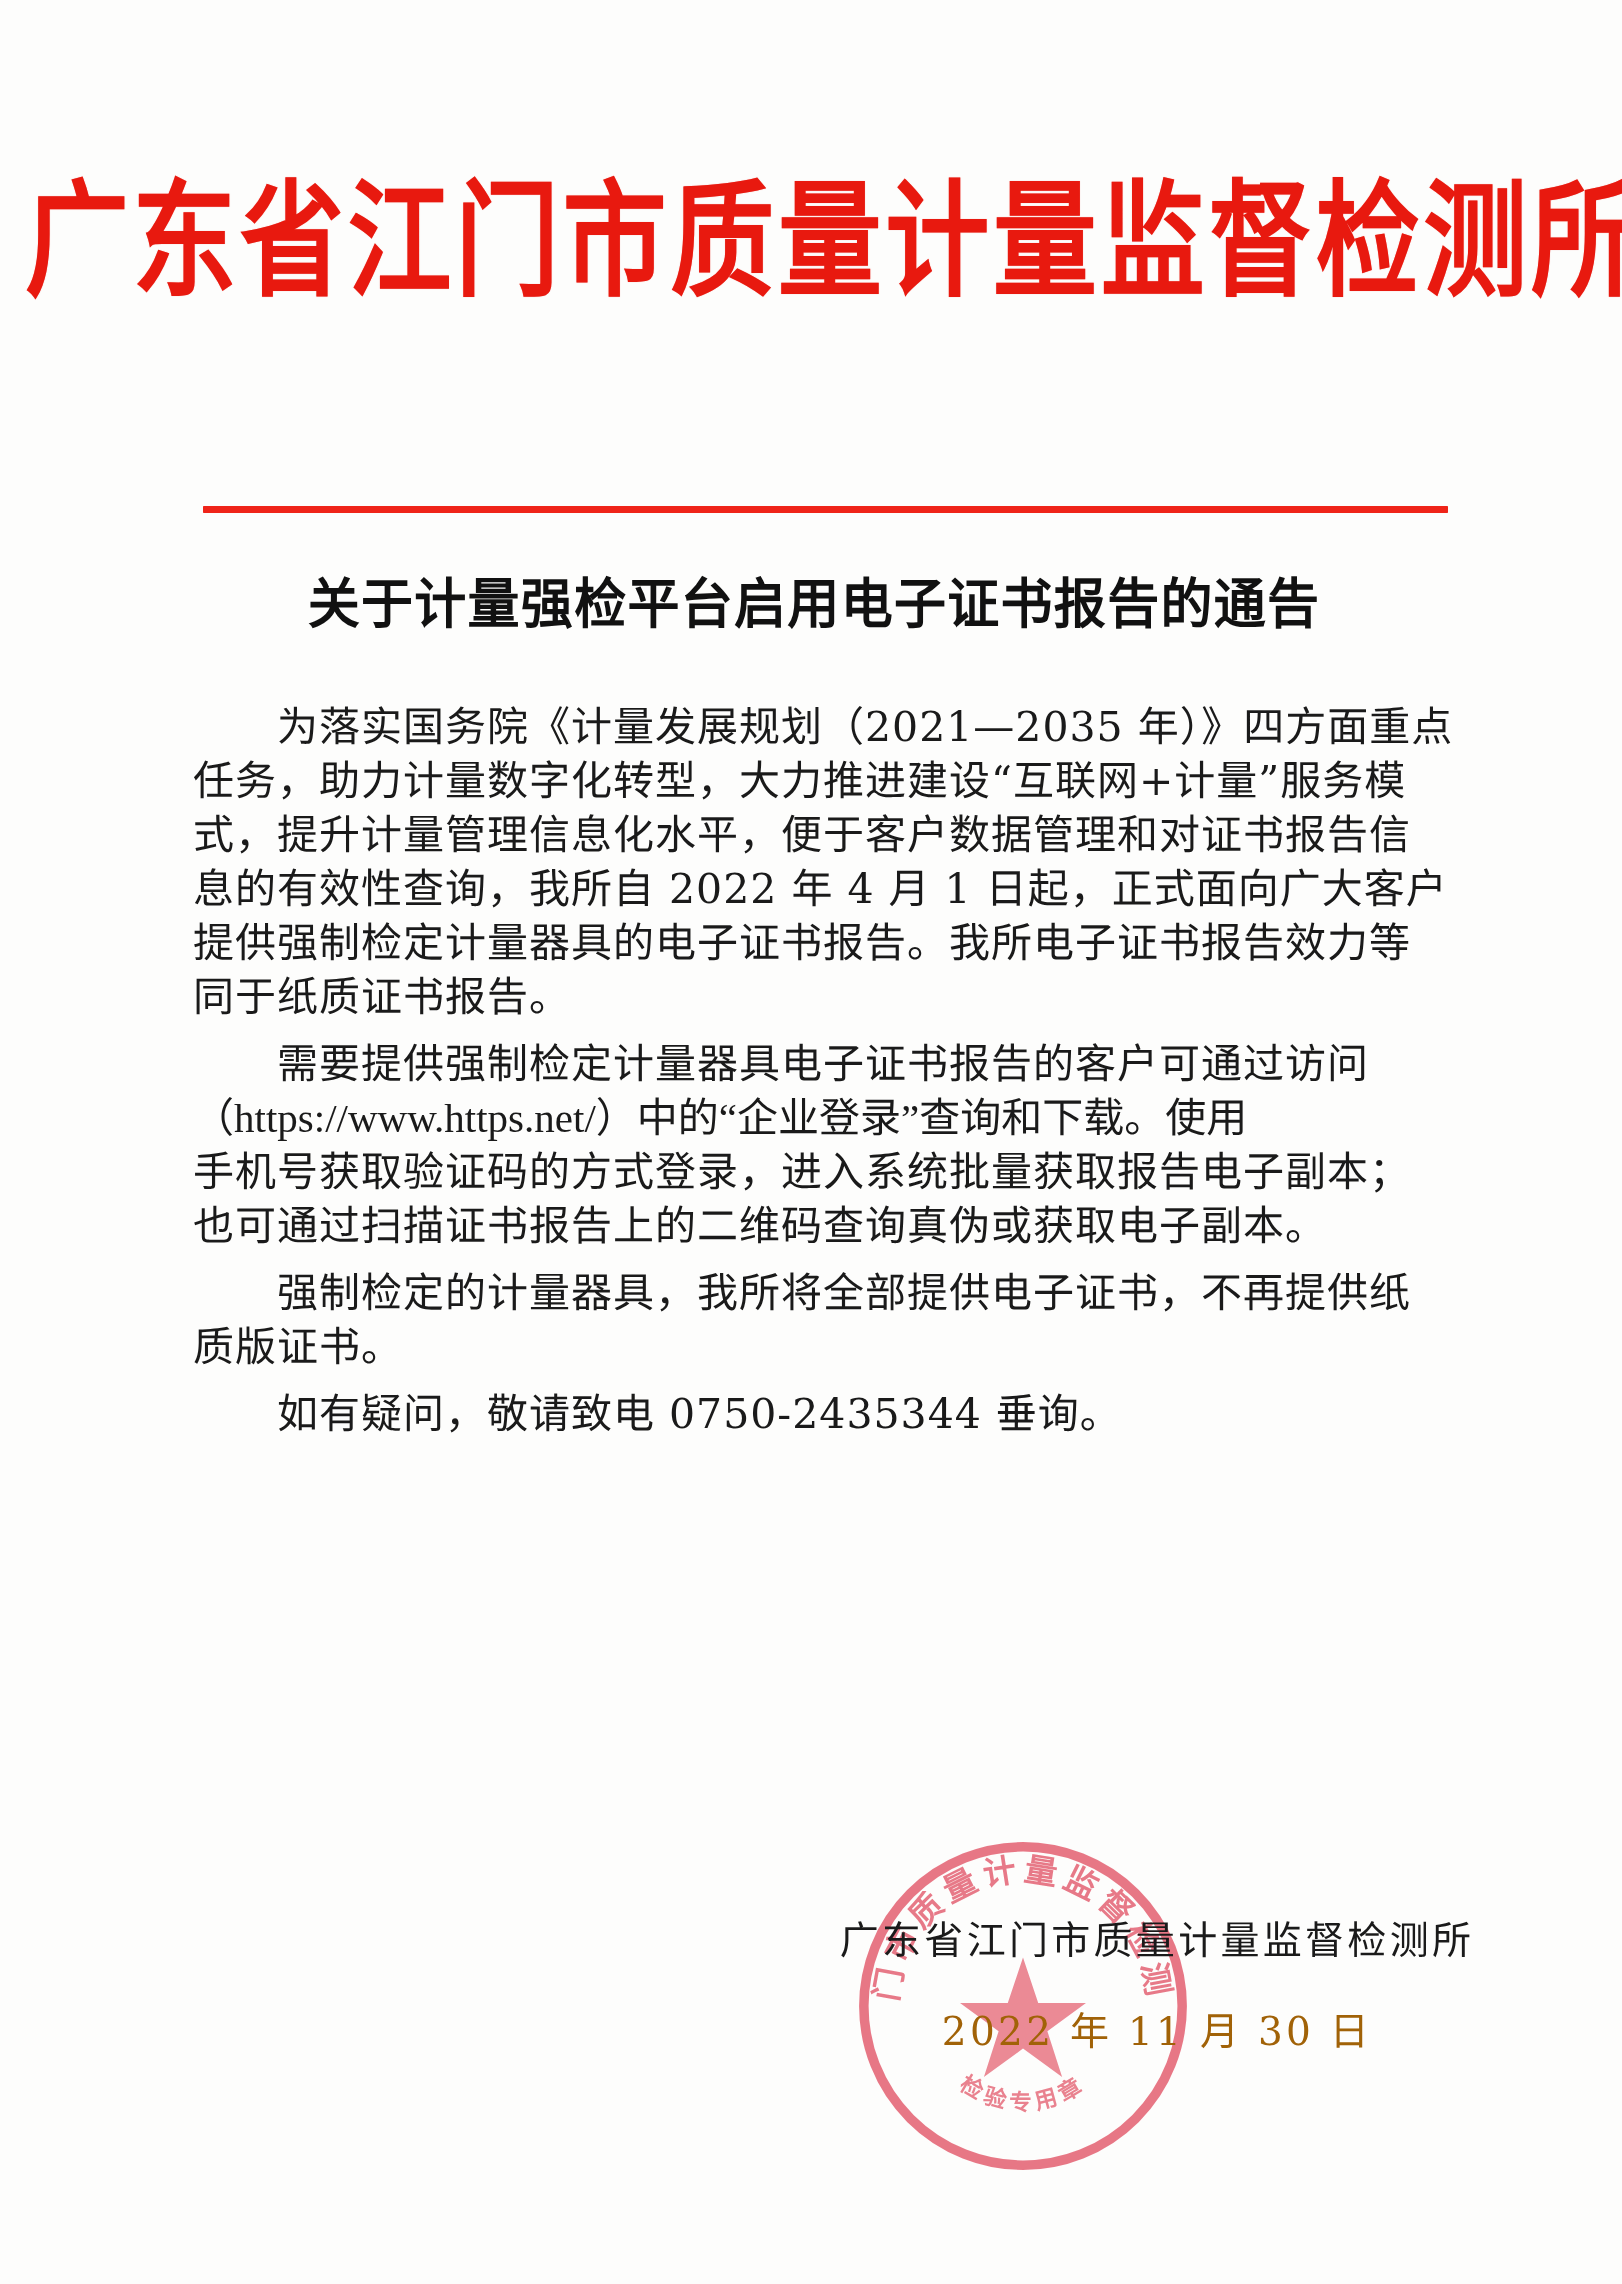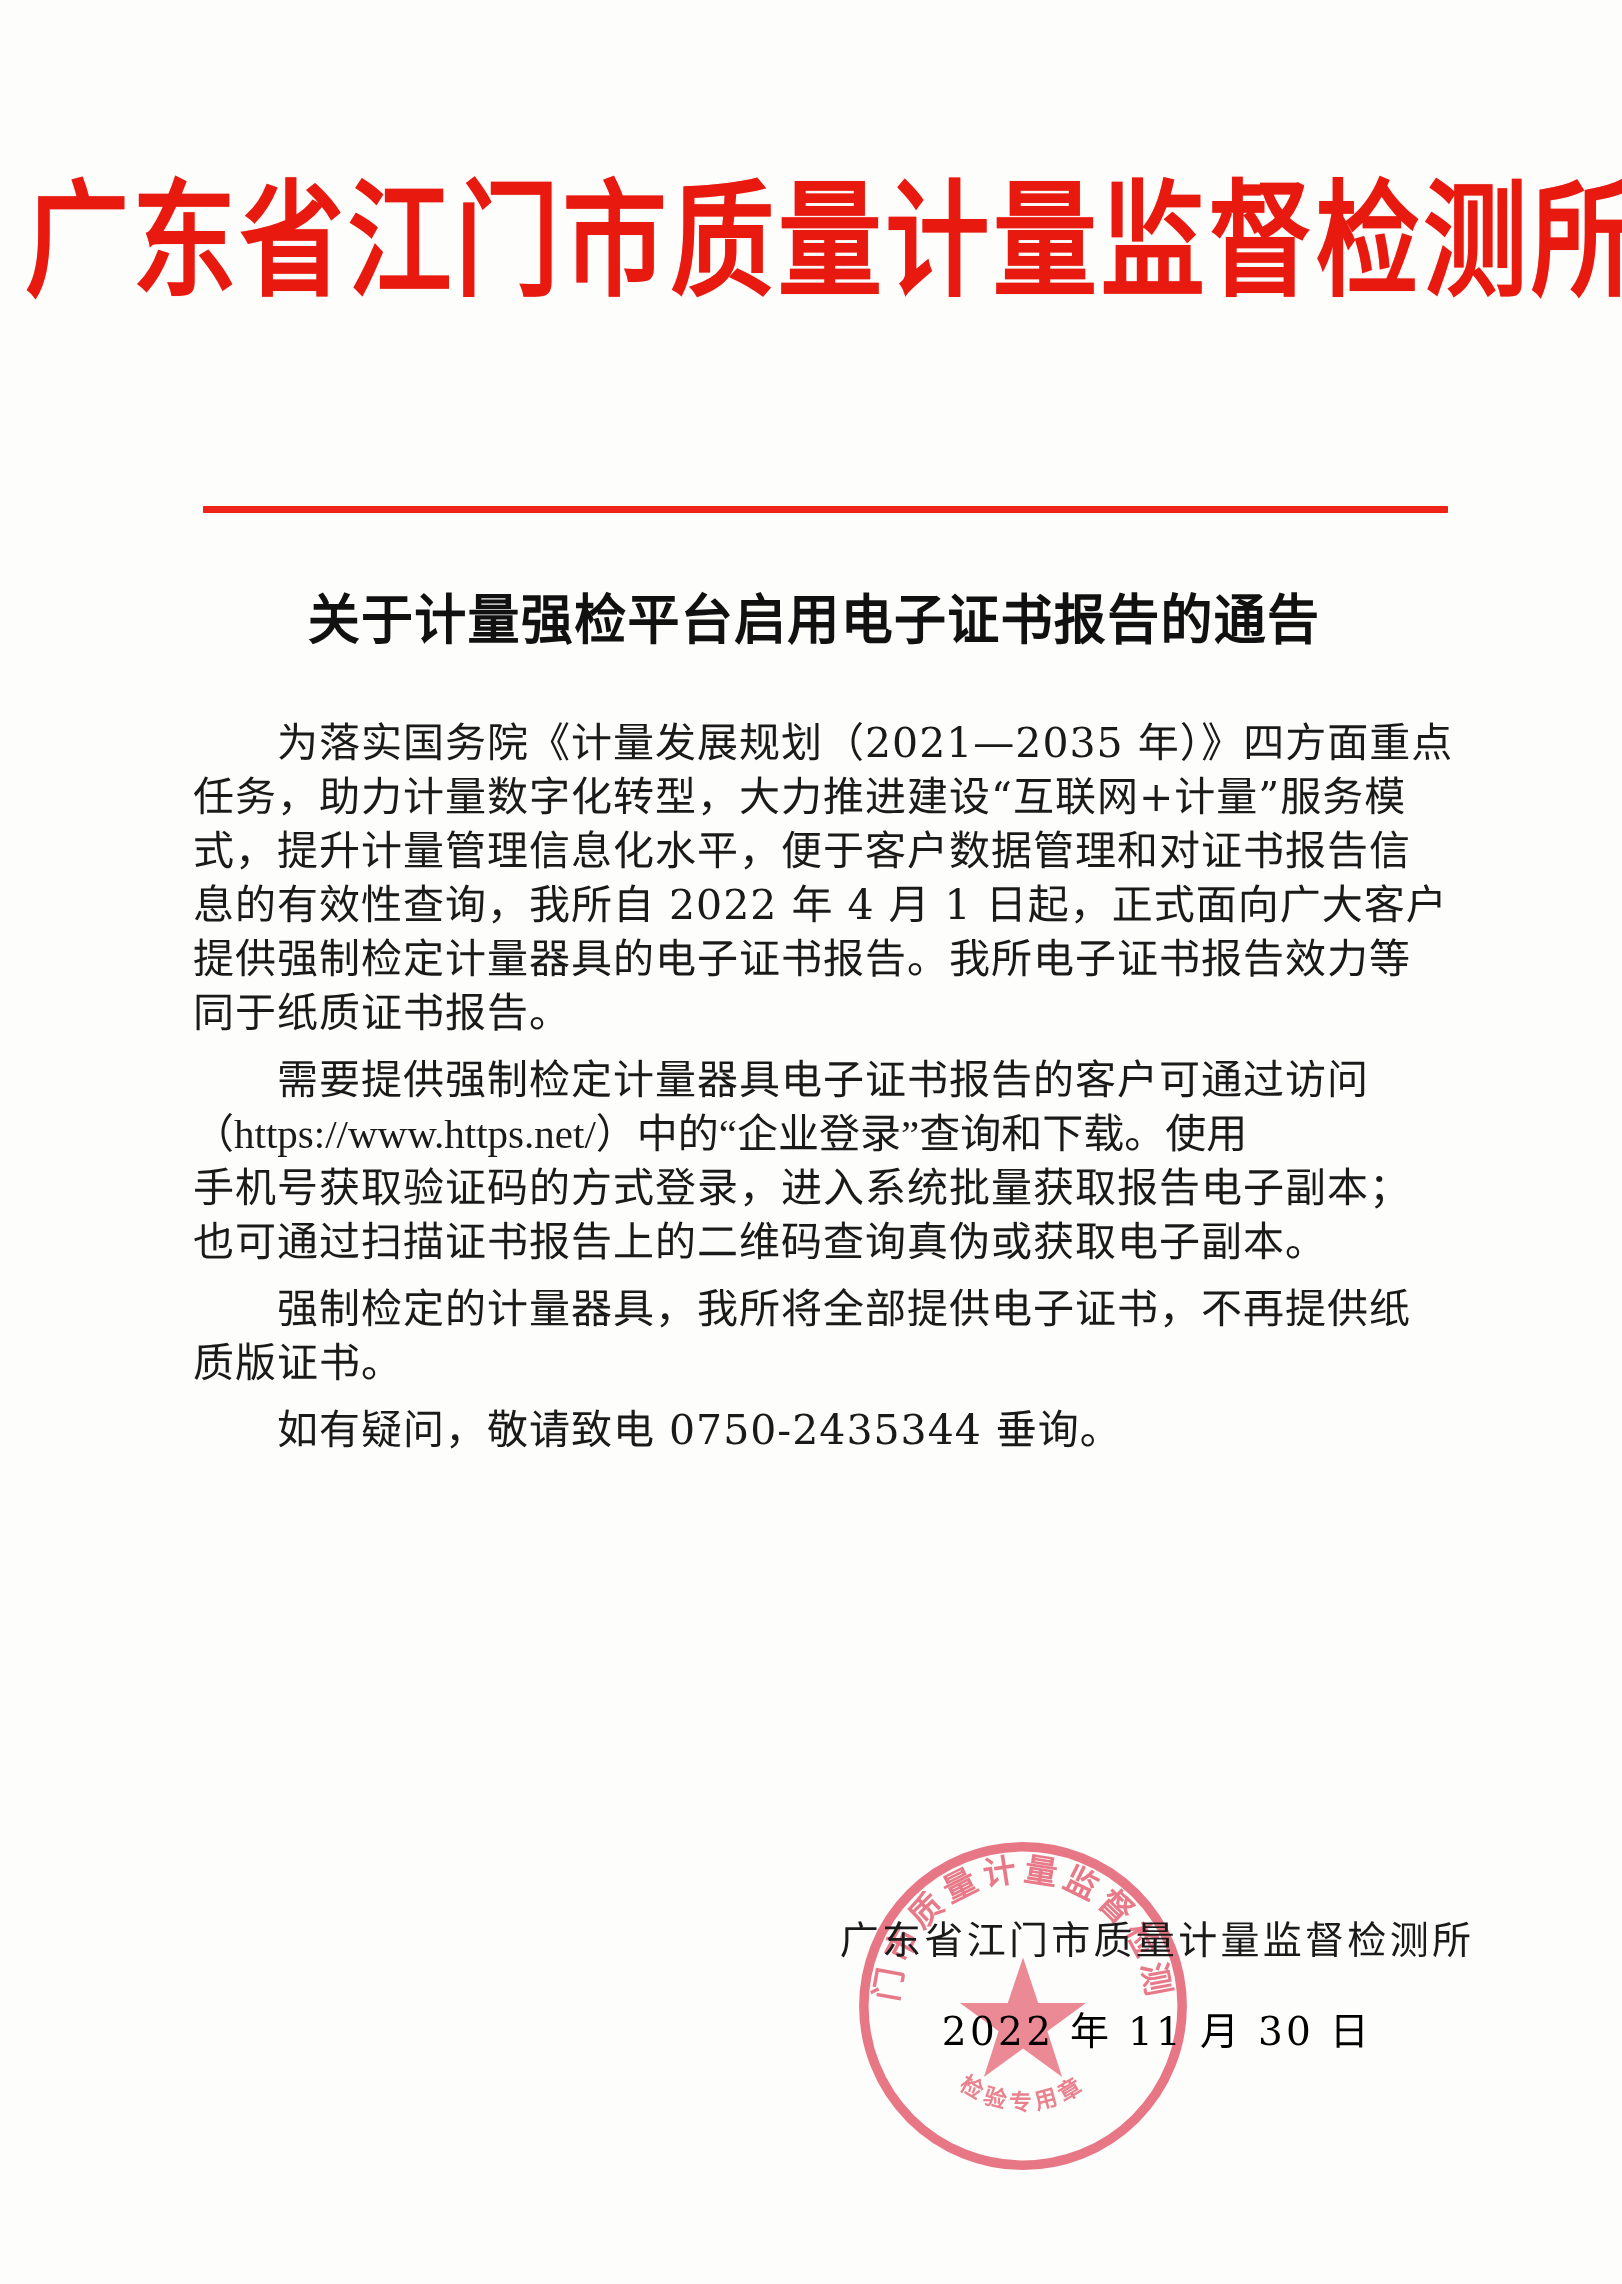--- a/index.html
+++ b/index.html
@@ -59,21 +59,21 @@
     width: 1245px;
     height: 7.2px;
     background: #ef2419;
     border-radius: 0.7px;
   }
 
   
   .doc-body {
     position: absolute;
     left: 193px;
-    top: 588px;
+    top: 572px;
     width: 1242px;
   }
 
   .doc-title {
     text-align: center;
     font-family: "DejaVu Sans", "Liberation Sans", sans-serif;
     font-weight: bold;
     font-size: 52px;
     line-height: 1.25;
     letter-spacing: 1.3px;
@@ -124,21 +124,21 @@
     letter-spacing: 3.3px;
     color: #1a1a1a;
     white-space: nowrap;
   }
 
   .sig-date {
     font-family: "DejaVu Serif", "Liberation Serif", serif;
     font-size: 39px;
     line-height: 1.35;
     letter-spacing: 3.3px;
-    color: #000000;
+    color: #a16207;
     margin-top: 38px;
     white-space: nowrap;
   }
 
   
   .seal {
     position: absolute;
     left: 850px;
     top: 1833px;
     width: 346px;

